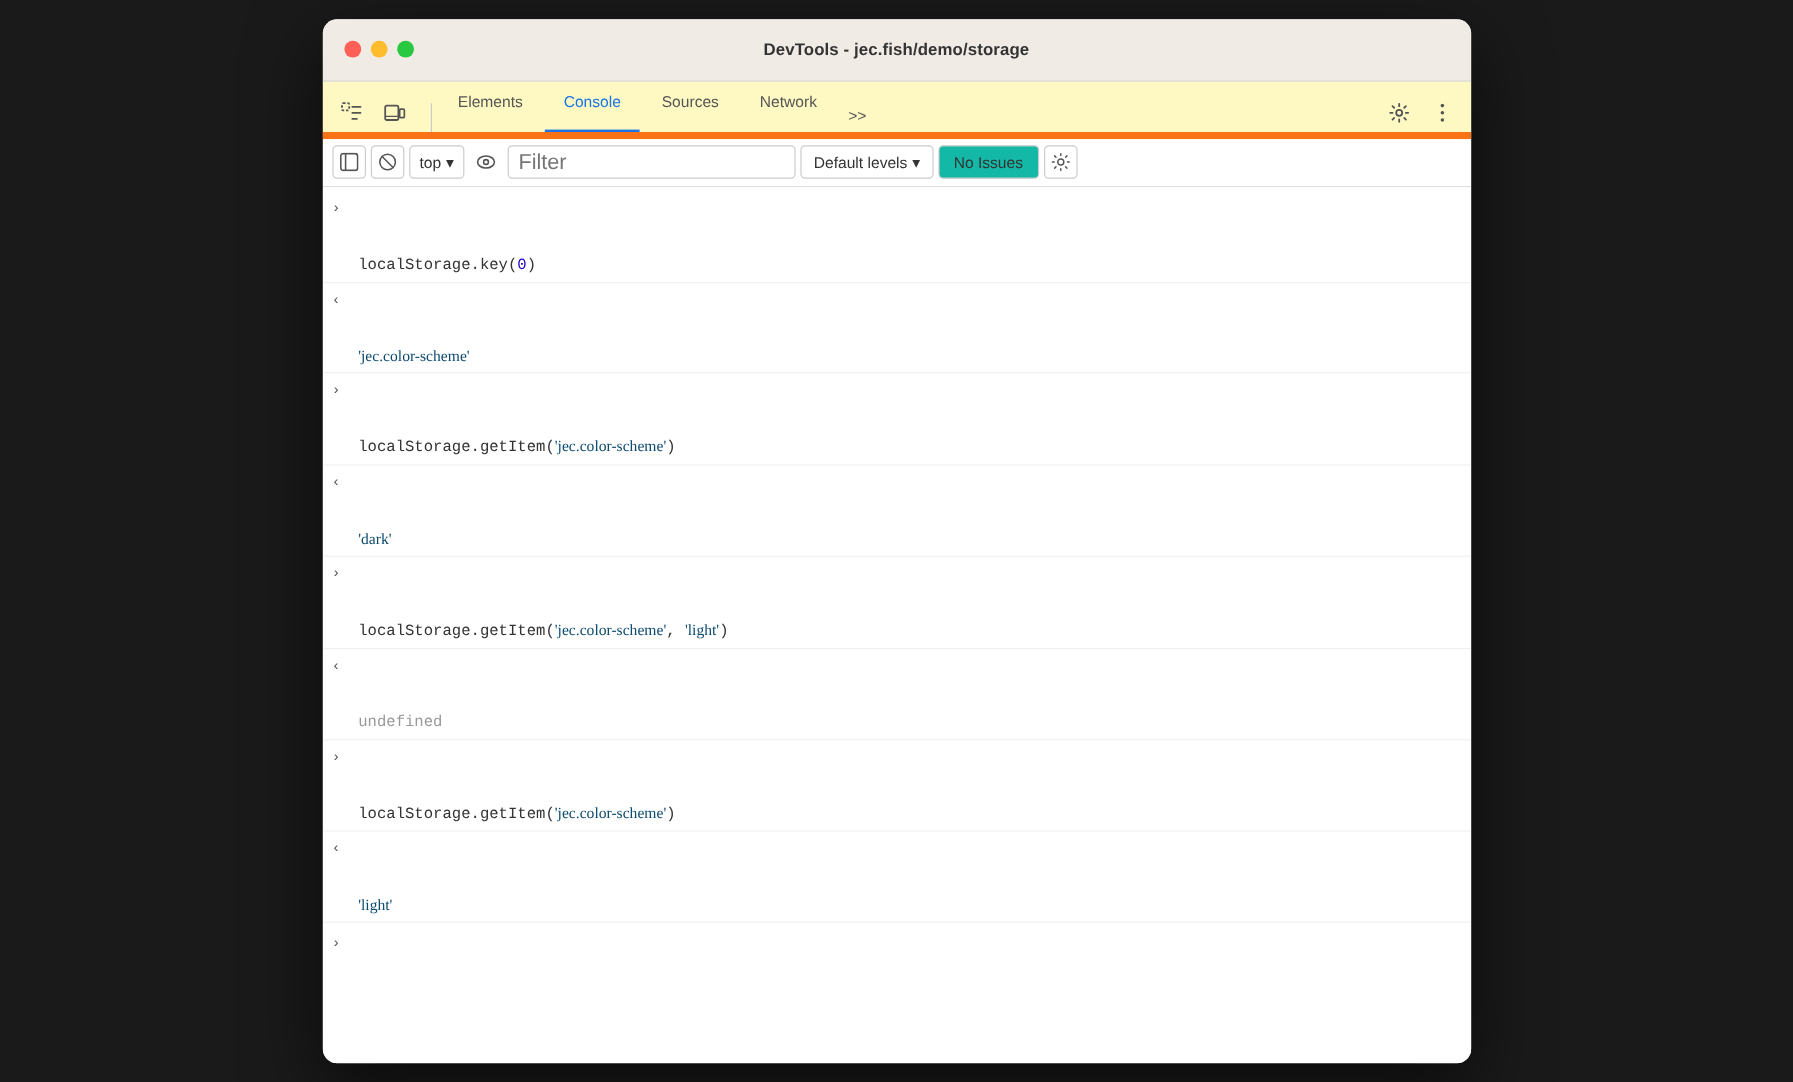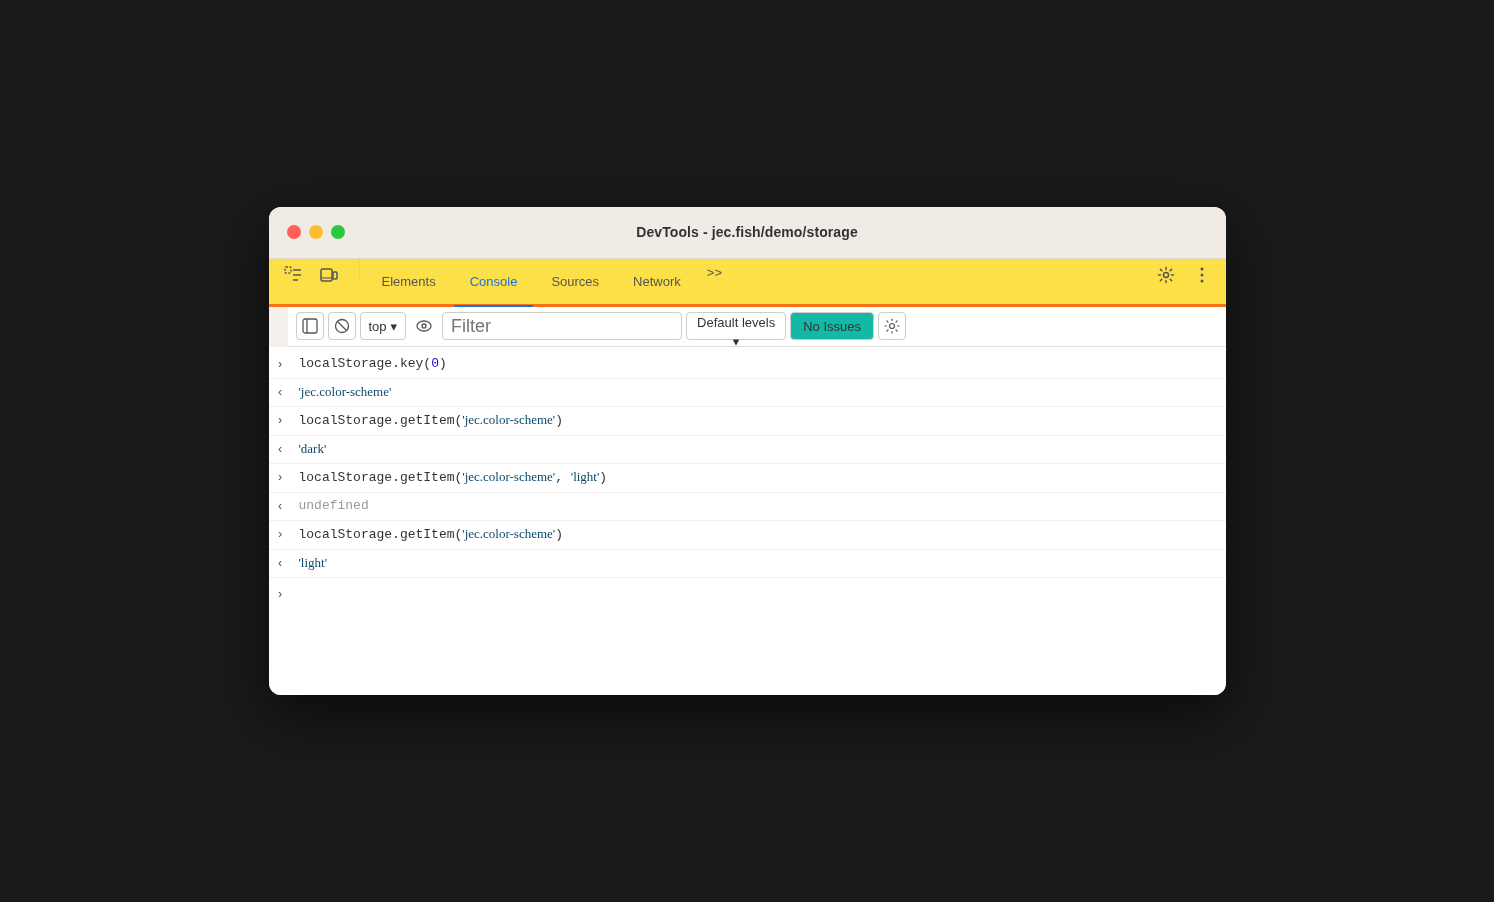--- a/index.html
+++ b/index.html
@@ -52,26 +52,26 @@
 
     .title-text {
       font-size: 14px;
       font-weight: 600;
       color: #333;
       letter-spacing: 0.1px;
     }
 
     
     .tab-bar {
-      background: #fde047;
+      background: #fef9c3;
       height: 48px;
       display: flex;
-      align-items: flex-start;
+      align-items: flex-end;
       padding: 0 8px;
-      border-bottom: 3px solid #f97316;
+      border-bottom: 6px solid #f97316;
       gap: 2px;
     }
 
     .tab-bar-left {
       display: flex;
       align-items: center;
       gap: 4px;
       margin-right: 8px;
     }
 
@@ -133,21 +133,20 @@
 
     
     .console-toolbar {
       background: #fff;
       height: 40px;
       display: flex;
       align-items: center;
       padding: 0 8px;
       gap: 4px;
       border-bottom: 1px solid #e0e0e0;
-      margin-left: 19px;
     }
 
     .toolbar-btn {
       width: 28px;
       height: 28px;
       display: flex;
       align-items: center;
       justify-content: center;
       border-radius: 4px;
       cursor: pointer;
@@ -189,21 +188,20 @@
       align-items: center;
       gap: 4px;
       padding: 2px 10px;
       border: 1px solid #ccc;
       border-radius: 4px;
       background: #fff;
       cursor: pointer;
       font-size: 13px;
       color: #333;
       height: 28px;
-      flex-direction: column;
     }
 
     .no-issues-btn {
       padding: 2px 12px;
       border: 1px solid #ccc;
       border-radius: 4px;
       background: #14b8a6;
       cursor: pointer;
       font-size: 13px;
       color: #333;
@@ -239,20 +237,21 @@
       flex-shrink: 0;
       width: 14px;
     }
 
     .arrow-in { color: #555; }
     .arrow-out { color: #555; }
 
     .console-text {
       color: #333;
       white-space: pre;
+      margin-top: 48px;
     }
 
     .red { color: #0c4a6e; font-family: Liberation Serif, serif; }
     .blue { color: #1c00cf; }
     .gray { color: #999; }
 
     .cursor-line {
       display: flex;
       align-items: center;
       padding: 6px 12px 6px 8px;

